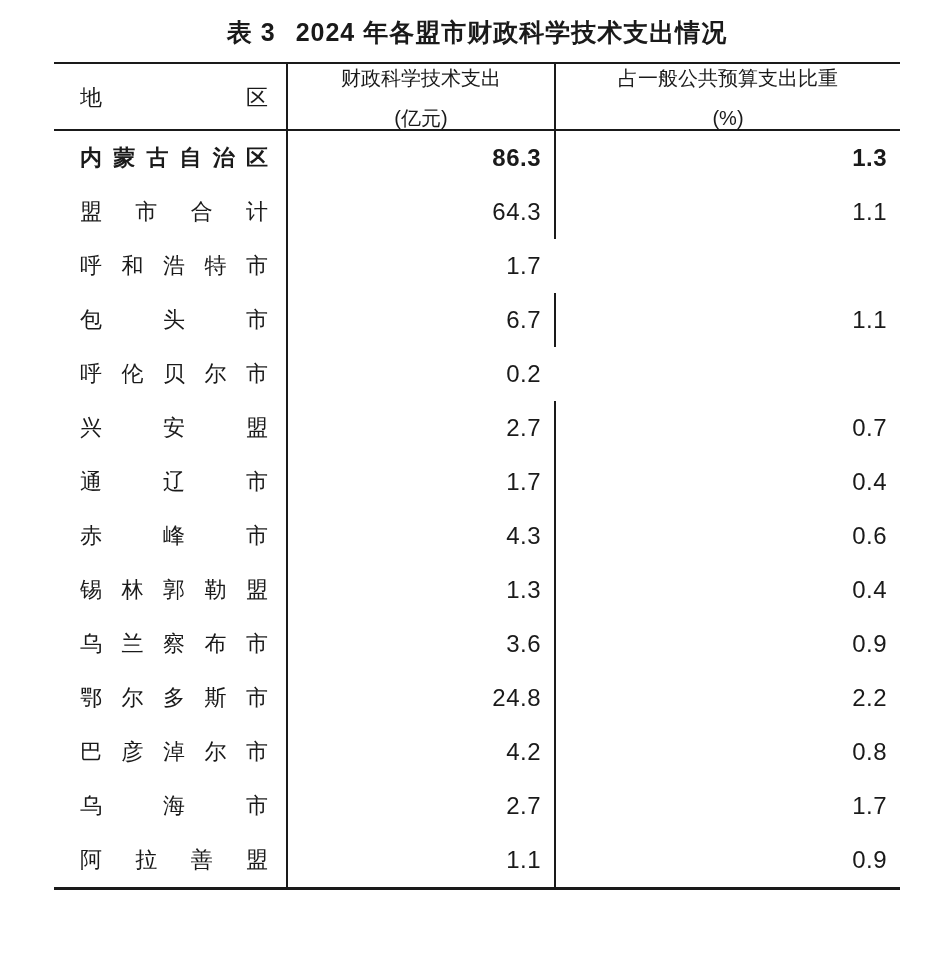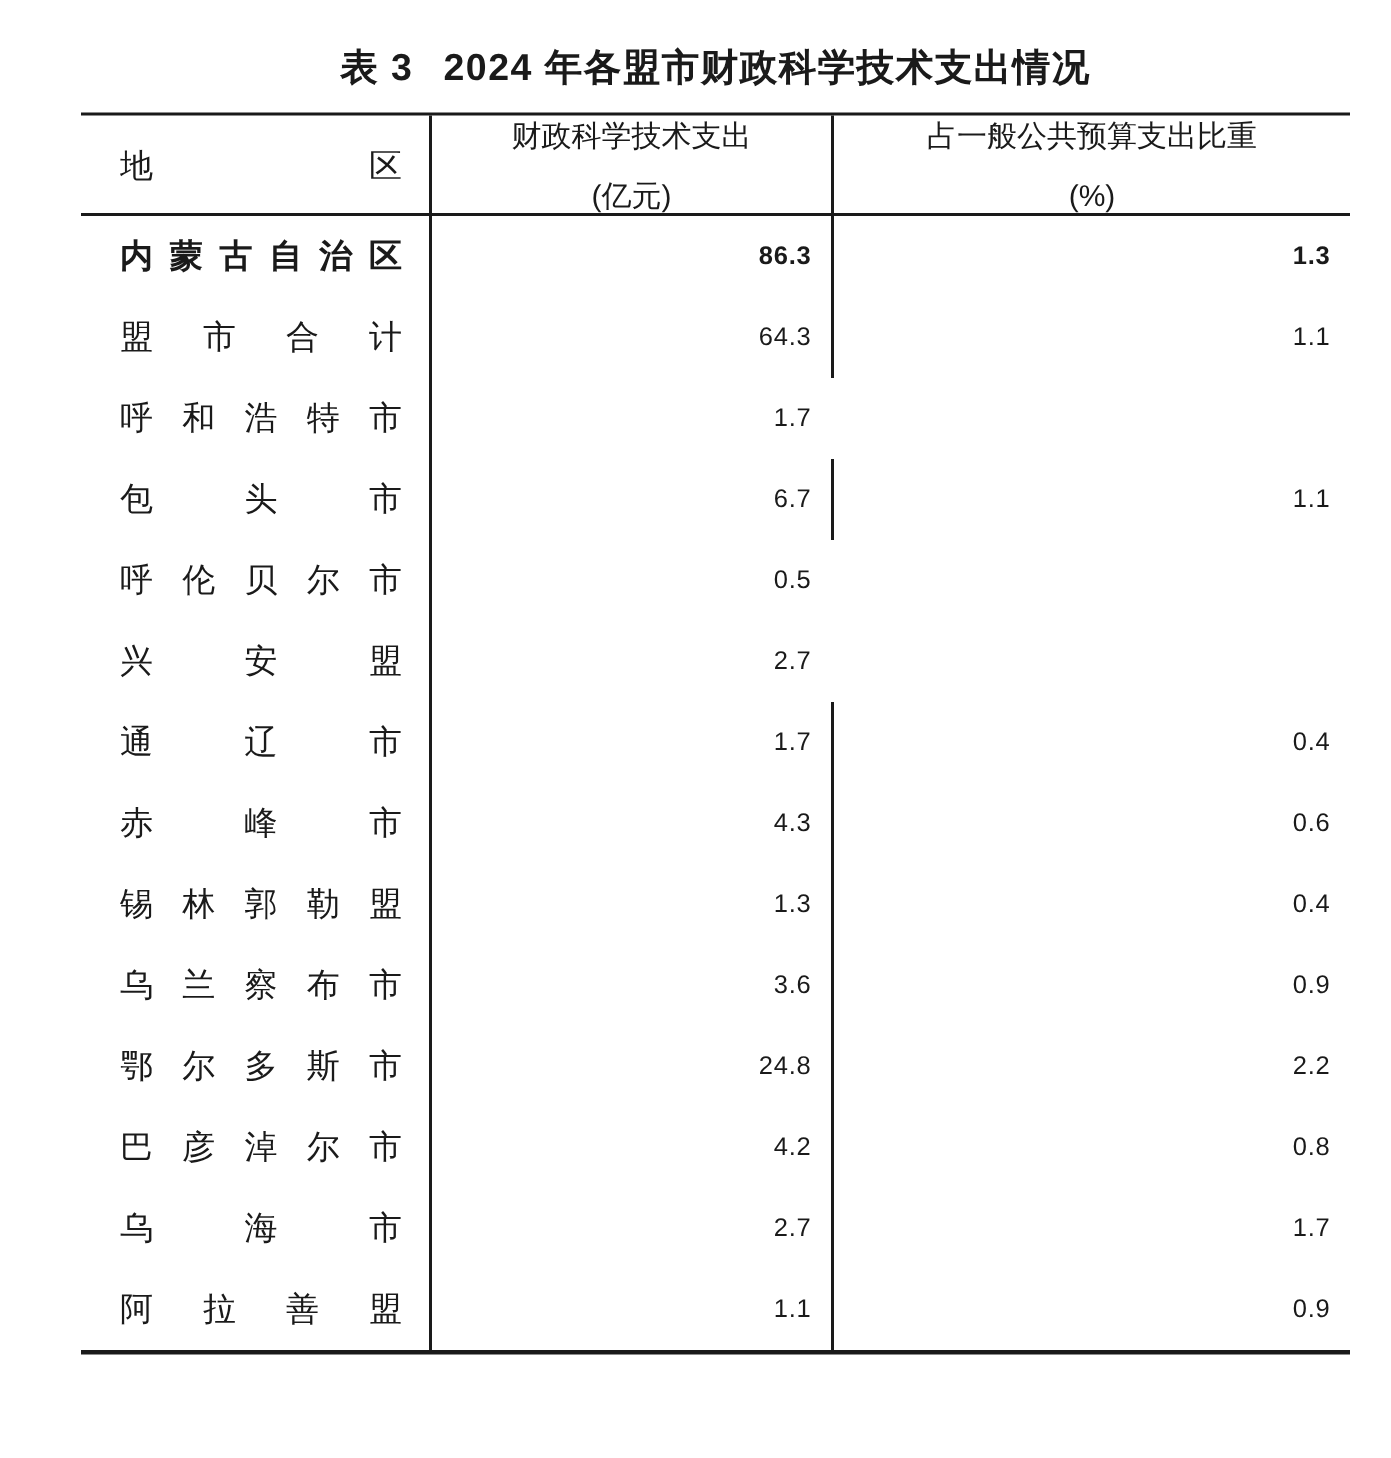--- a/index.html
+++ b/index.html
@@ -8,21 +8,21 @@
     --bg:#ffffff;
   }
   *{margin:0;padding:0;box-sizing:border-box;}
   html,body{width:927px;height:972px;}
   body{
     background:var(--bg);
     color:var(--text);
     font-family:"Liberation Sans","DejaVu Sans",sans-serif;
     overflow:hidden;
   }
-  .page{padding-top:27px;}
+  .page{padding-top:14px;}
   .title{
     width:846px;
     margin-left:54px;
     text-align:center;
     font-size:25px;
     font-weight:bold;
     line-height:36px;
     letter-spacing:1px;
     margin-bottom:12px;
     white-space:nowrap;
@@ -56,21 +56,21 @@
     flex-direction:column;
     justify-content:center;
     text-align:center;
     font-size:20px;
     line-height:28px;
     gap:12px;
   }
   .cell-num{
     justify-content:flex-end;
     padding-right:13px;
-    font-size:17px;
+    font-size:24px;
     letter-spacing:0.5px;
   }
   .row-bold .region-text,
   .row-bold .cell-num{font-weight:bold;}
 </style>
 </head>
 <body>
 
 <div class="page">
 
@@ -153,32 +153,33 @@
     <div class="row data-row">
       <div class="cell cell-region">
           <span class="region-text">
             <span>呼</span>
             <span>伦</span>
             <span>贝</span>
             <span>尔</span>
             <span>市</span>
           </span>
         </div>
-      <div class="cell cell-num c3">0.5</div>
+      <div class="cell cell-num c3">0.2</div>
     </div>
 
     <div class="row data-row">
       <div class="cell cell-region">
           <span class="region-text">
             <span>兴</span>
             <span>安</span>
             <span>盟</span>
           </span>
         </div>
       <div class="cell cell-num c2">2.7</div>
+      <div class="cell cell-num c3">0.7</div>
     </div>
 
     <div class="row data-row">
       <div class="cell cell-region">
           <span class="region-text">
             <span>通</span>
             <span>辽</span>
             <span>市</span>
           </span>
         </div>

